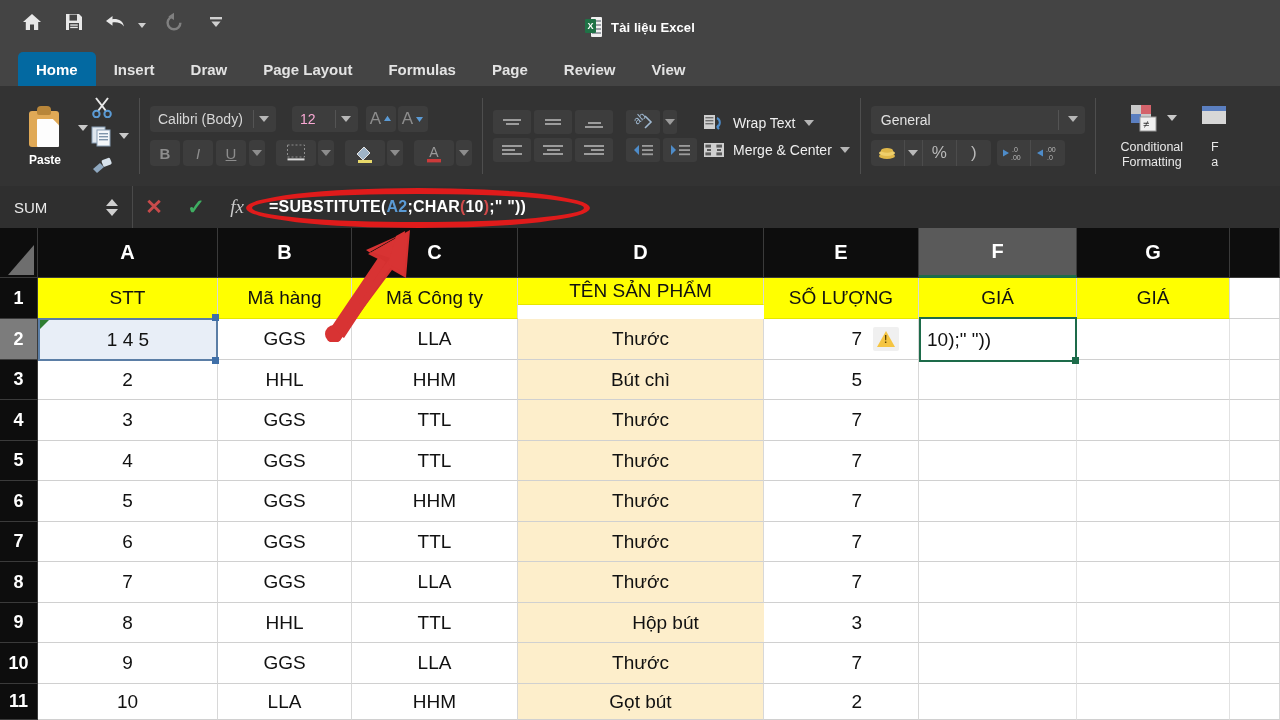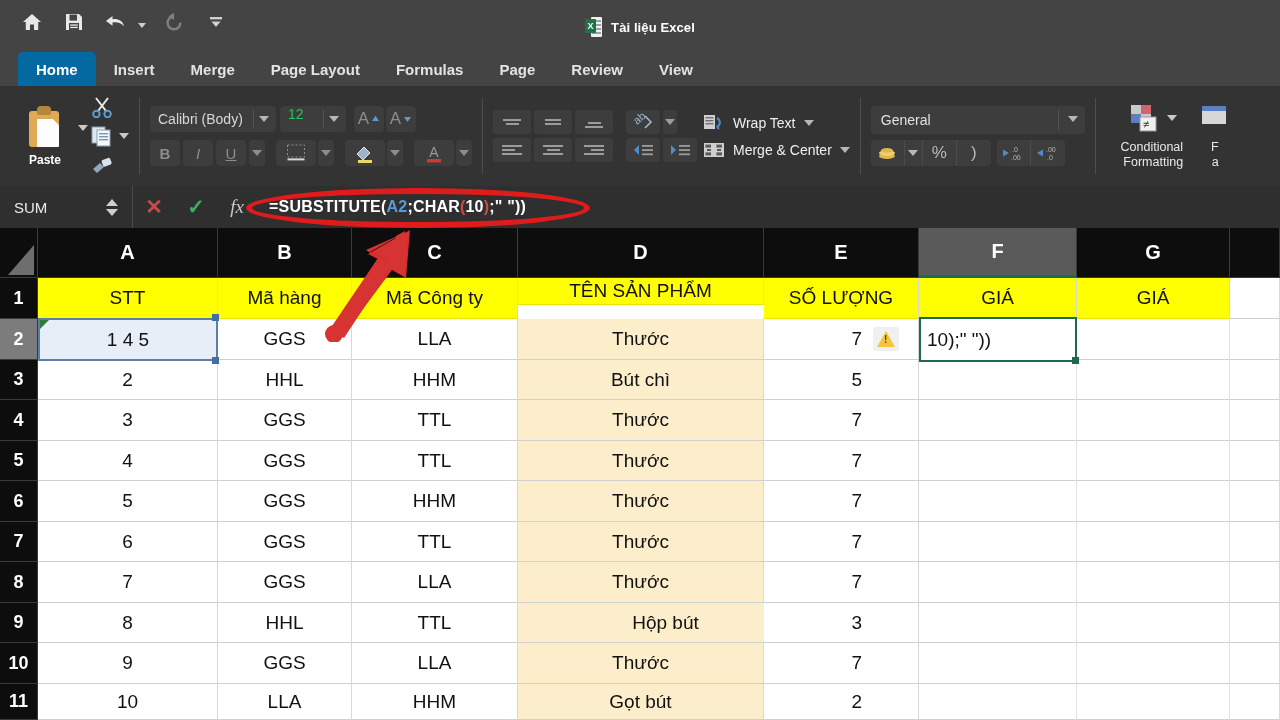--- a/index.html
+++ b/index.html
@@ -94,22 +94,22 @@
   }
   .cutcopy-col { display: flex; flex-direction: column; gap: 2px; margin-left: 2px; }
   .cc-row { display: flex; align-items: center; gap: 5px; height: 27px; }
   .fontbox {
     width: 126px; height: 26px; background: #3d3d3d; border-radius: 4px;
     display: flex; align-items: center; color: #d7d7d7; font-size: 14px; padding-left: 8px;
     position: relative;
   }
   .sizebox {
     width: 66px; height: 26px; background: #3d3d3d; border-radius: 4px;
-    display: flex; align-items: flex-start; color: #22c55e; font-size: 14px; padding-left: 8px;
-    position: relative; margin-left: 4px;
+    display: flex; align-items: center; color: #f9a8d4; font-size: 14px; padding-left: 8px;
+    position: relative; margin-left: 16px;
   }
   .dd-caret {
     position: absolute; right: 7px; top: 10px;
     width: 0; height: 0; border-left: 5px solid transparent; border-right: 5px solid transparent;
     border-top: 6px solid #b6b6b6;
   }
   .dd-div { position: absolute; right: 22px; top: 4px; bottom: 4px; width: 1px; background: #545454; }
 
   .btnpair { display: flex; gap: 2px; margin-left: 8px; }
   .sq { width: 30px; height: 26px; background: #3d3d3d; border-radius: 4px;
@@ -139,21 +139,21 @@
   }
   .numrow { display: flex; gap: 6px; }
   .numrow .grp { display: flex; background: #3d3d3d; border-radius: 4px; overflow: hidden; }
   .numrow .grp > div {
     width: 34px; height: 26px; display: flex; align-items: center; justify-content: center;
     color: #b9b9b9; font-size: 14px; border-right: 1px solid #4c4c4c;
   }
   .numrow .grp > div:last-child { border-right: none; }
 
   .cfgroup { display: flex; flex-direction: column; align-items: center; width: 92px; }
-  .cf-label { color: #e9e9e9; font-size: 12.5px; text-align: right; line-height: 15px; margin-top: 3px; }
+  .cf-label { color: #e9e9e9; font-size: 12.5px; text-align: center; line-height: 15px; margin-top: 3px; }
   .cf-ico { width: 40px; height: 34px; position: relative; }
 
   
   .fbar {
     position: absolute; left: 0; top: 186px; width: 1280px; height: 42px; background: #2f2f2f;
     display: flex; align-items: center;
   }
   .namebox {
     width: 96px; height: 42px; display: flex; align-items: center; padding-left: 14px;
     color: #eaeaea; font-size: 15px;
@@ -297,21 +297,21 @@
           </span>
         <span class="badge">X</span>
       </span>
       <span class="tname">Tài liệu Excel</span>
     </div>
   </div>
 
   <div class="tabbar">
     <div class="tab active">Home</div>
     <div class="tab">Insert</div>
-    <div class="tab">Merge</div>
+    <div class="tab">Draw</div>
     <div class="tab">Page Layout</div>
     <div class="tab">Formulas</div>
     <div class="tab">Page</div>
     <div class="tab">Review</div>
     <div class="tab">View</div>
   </div>
 
   <div class="ribbon">
 
     <div class="rgroup" style="padding-left:14px">

